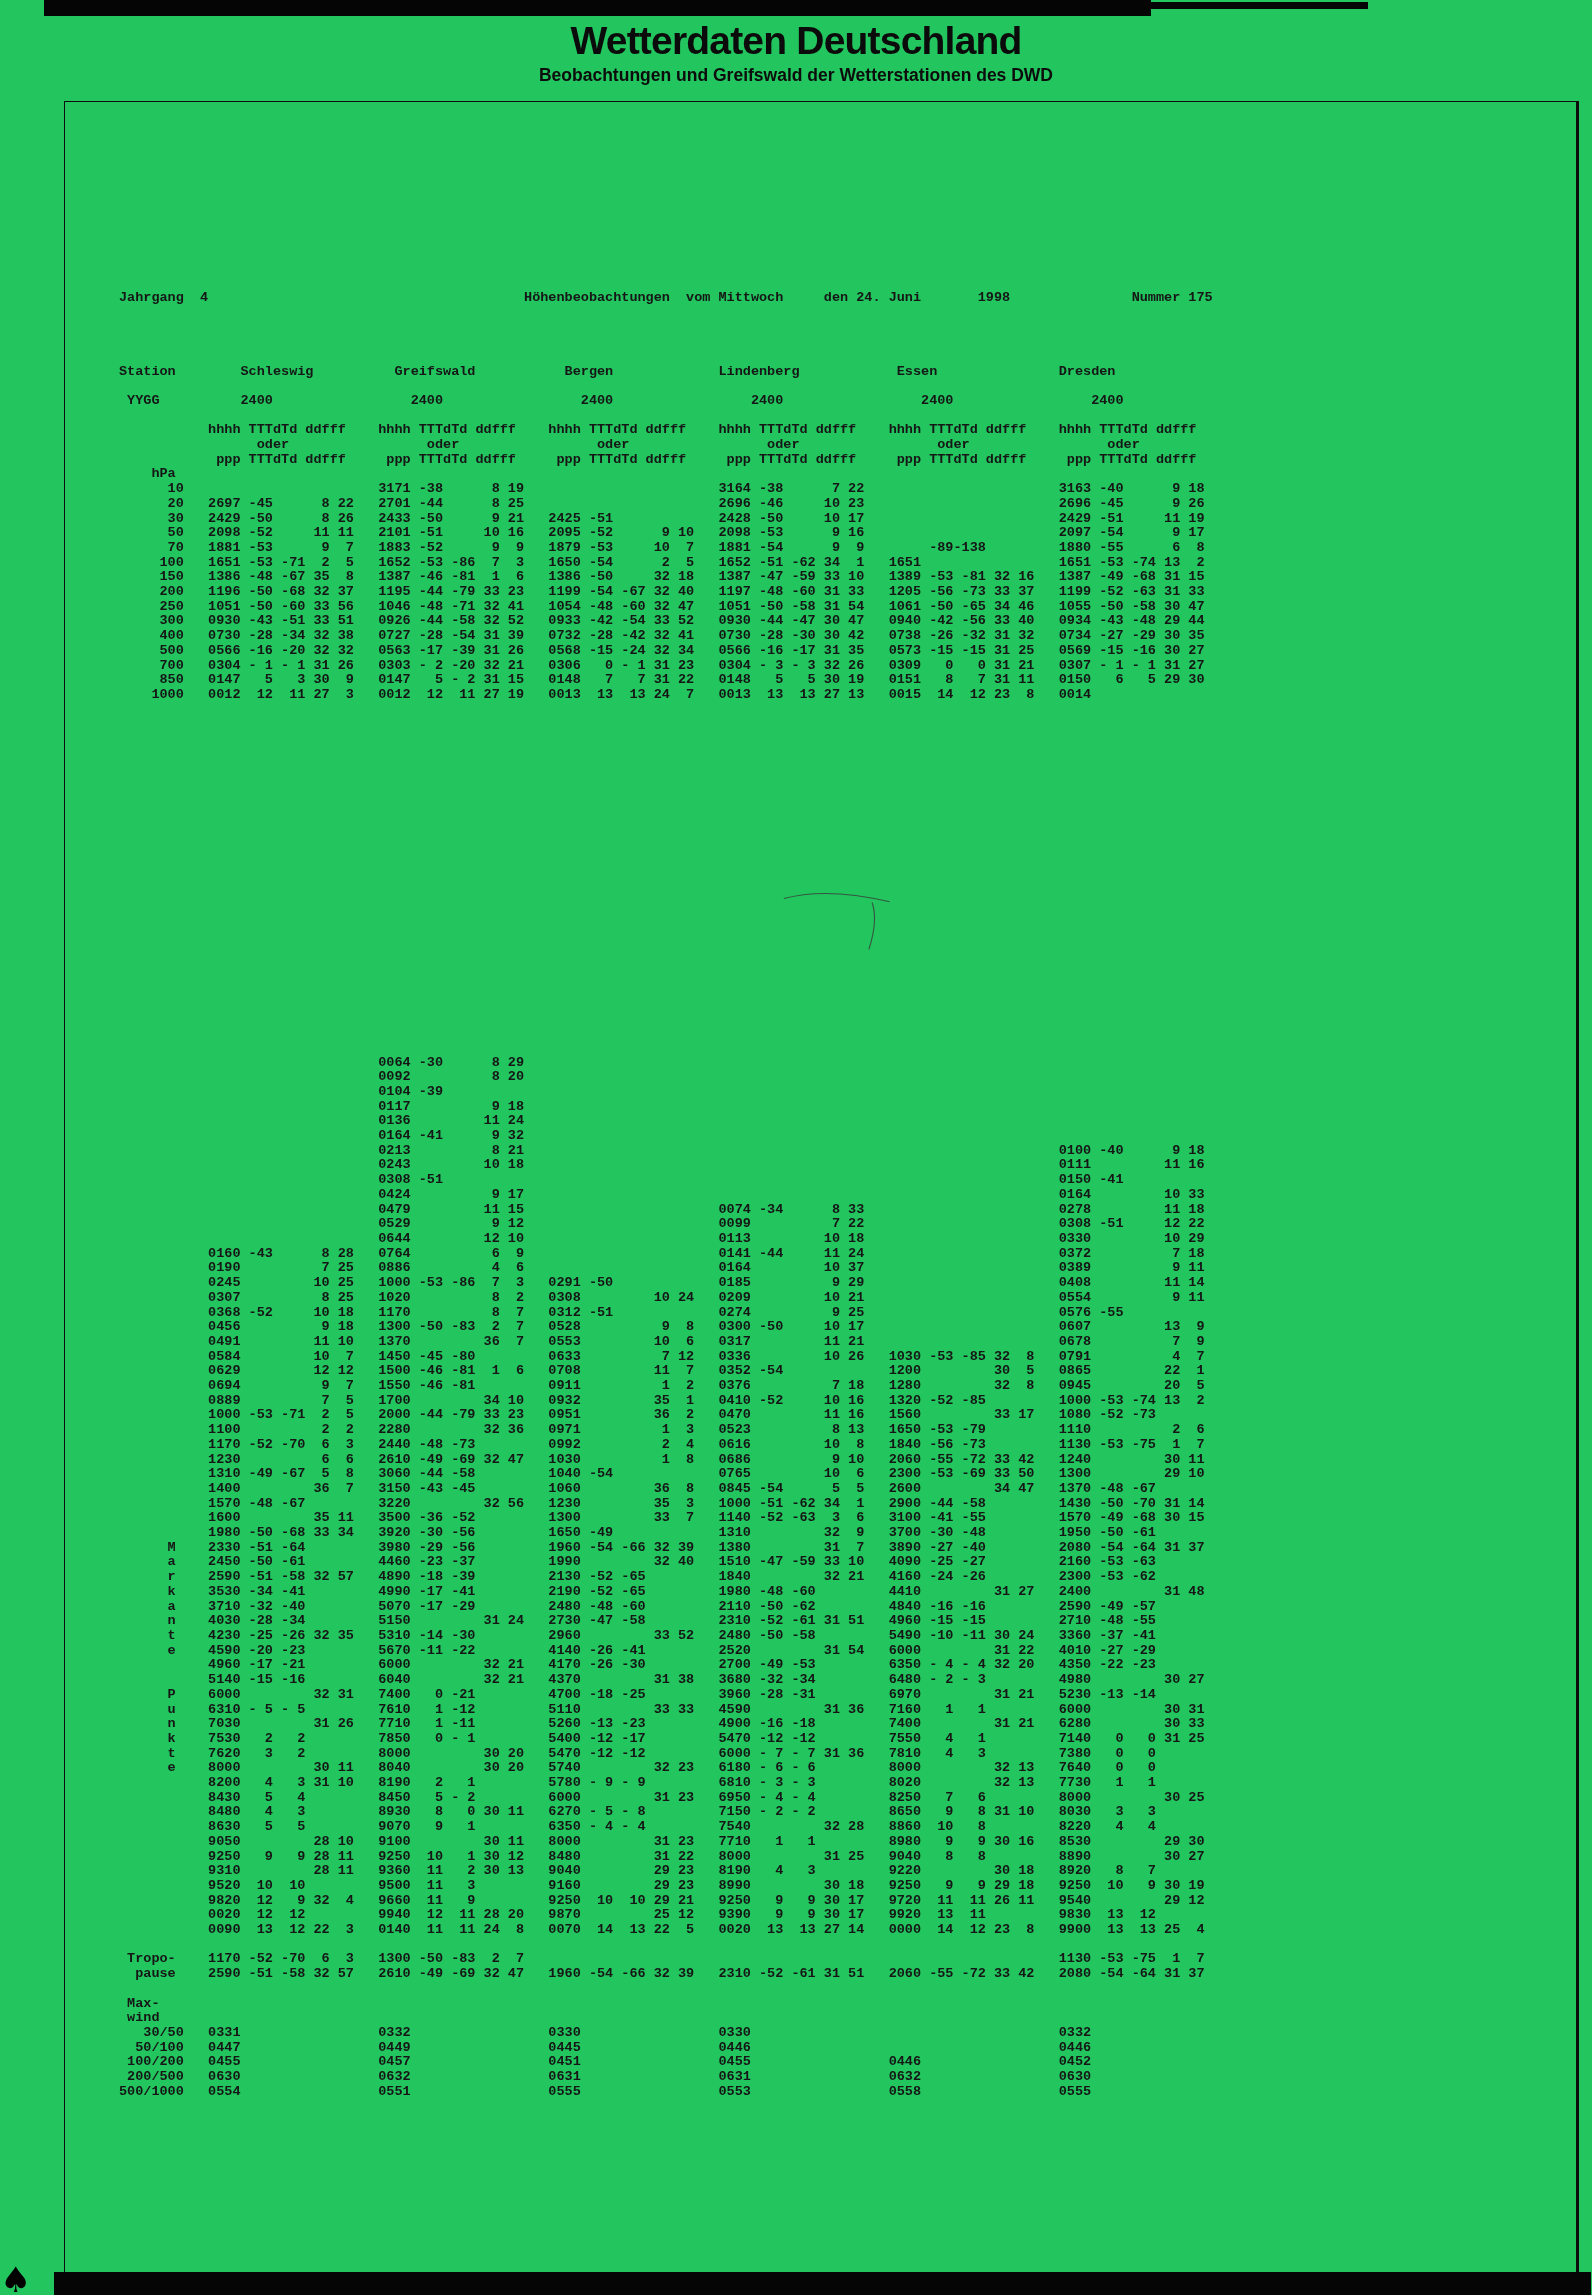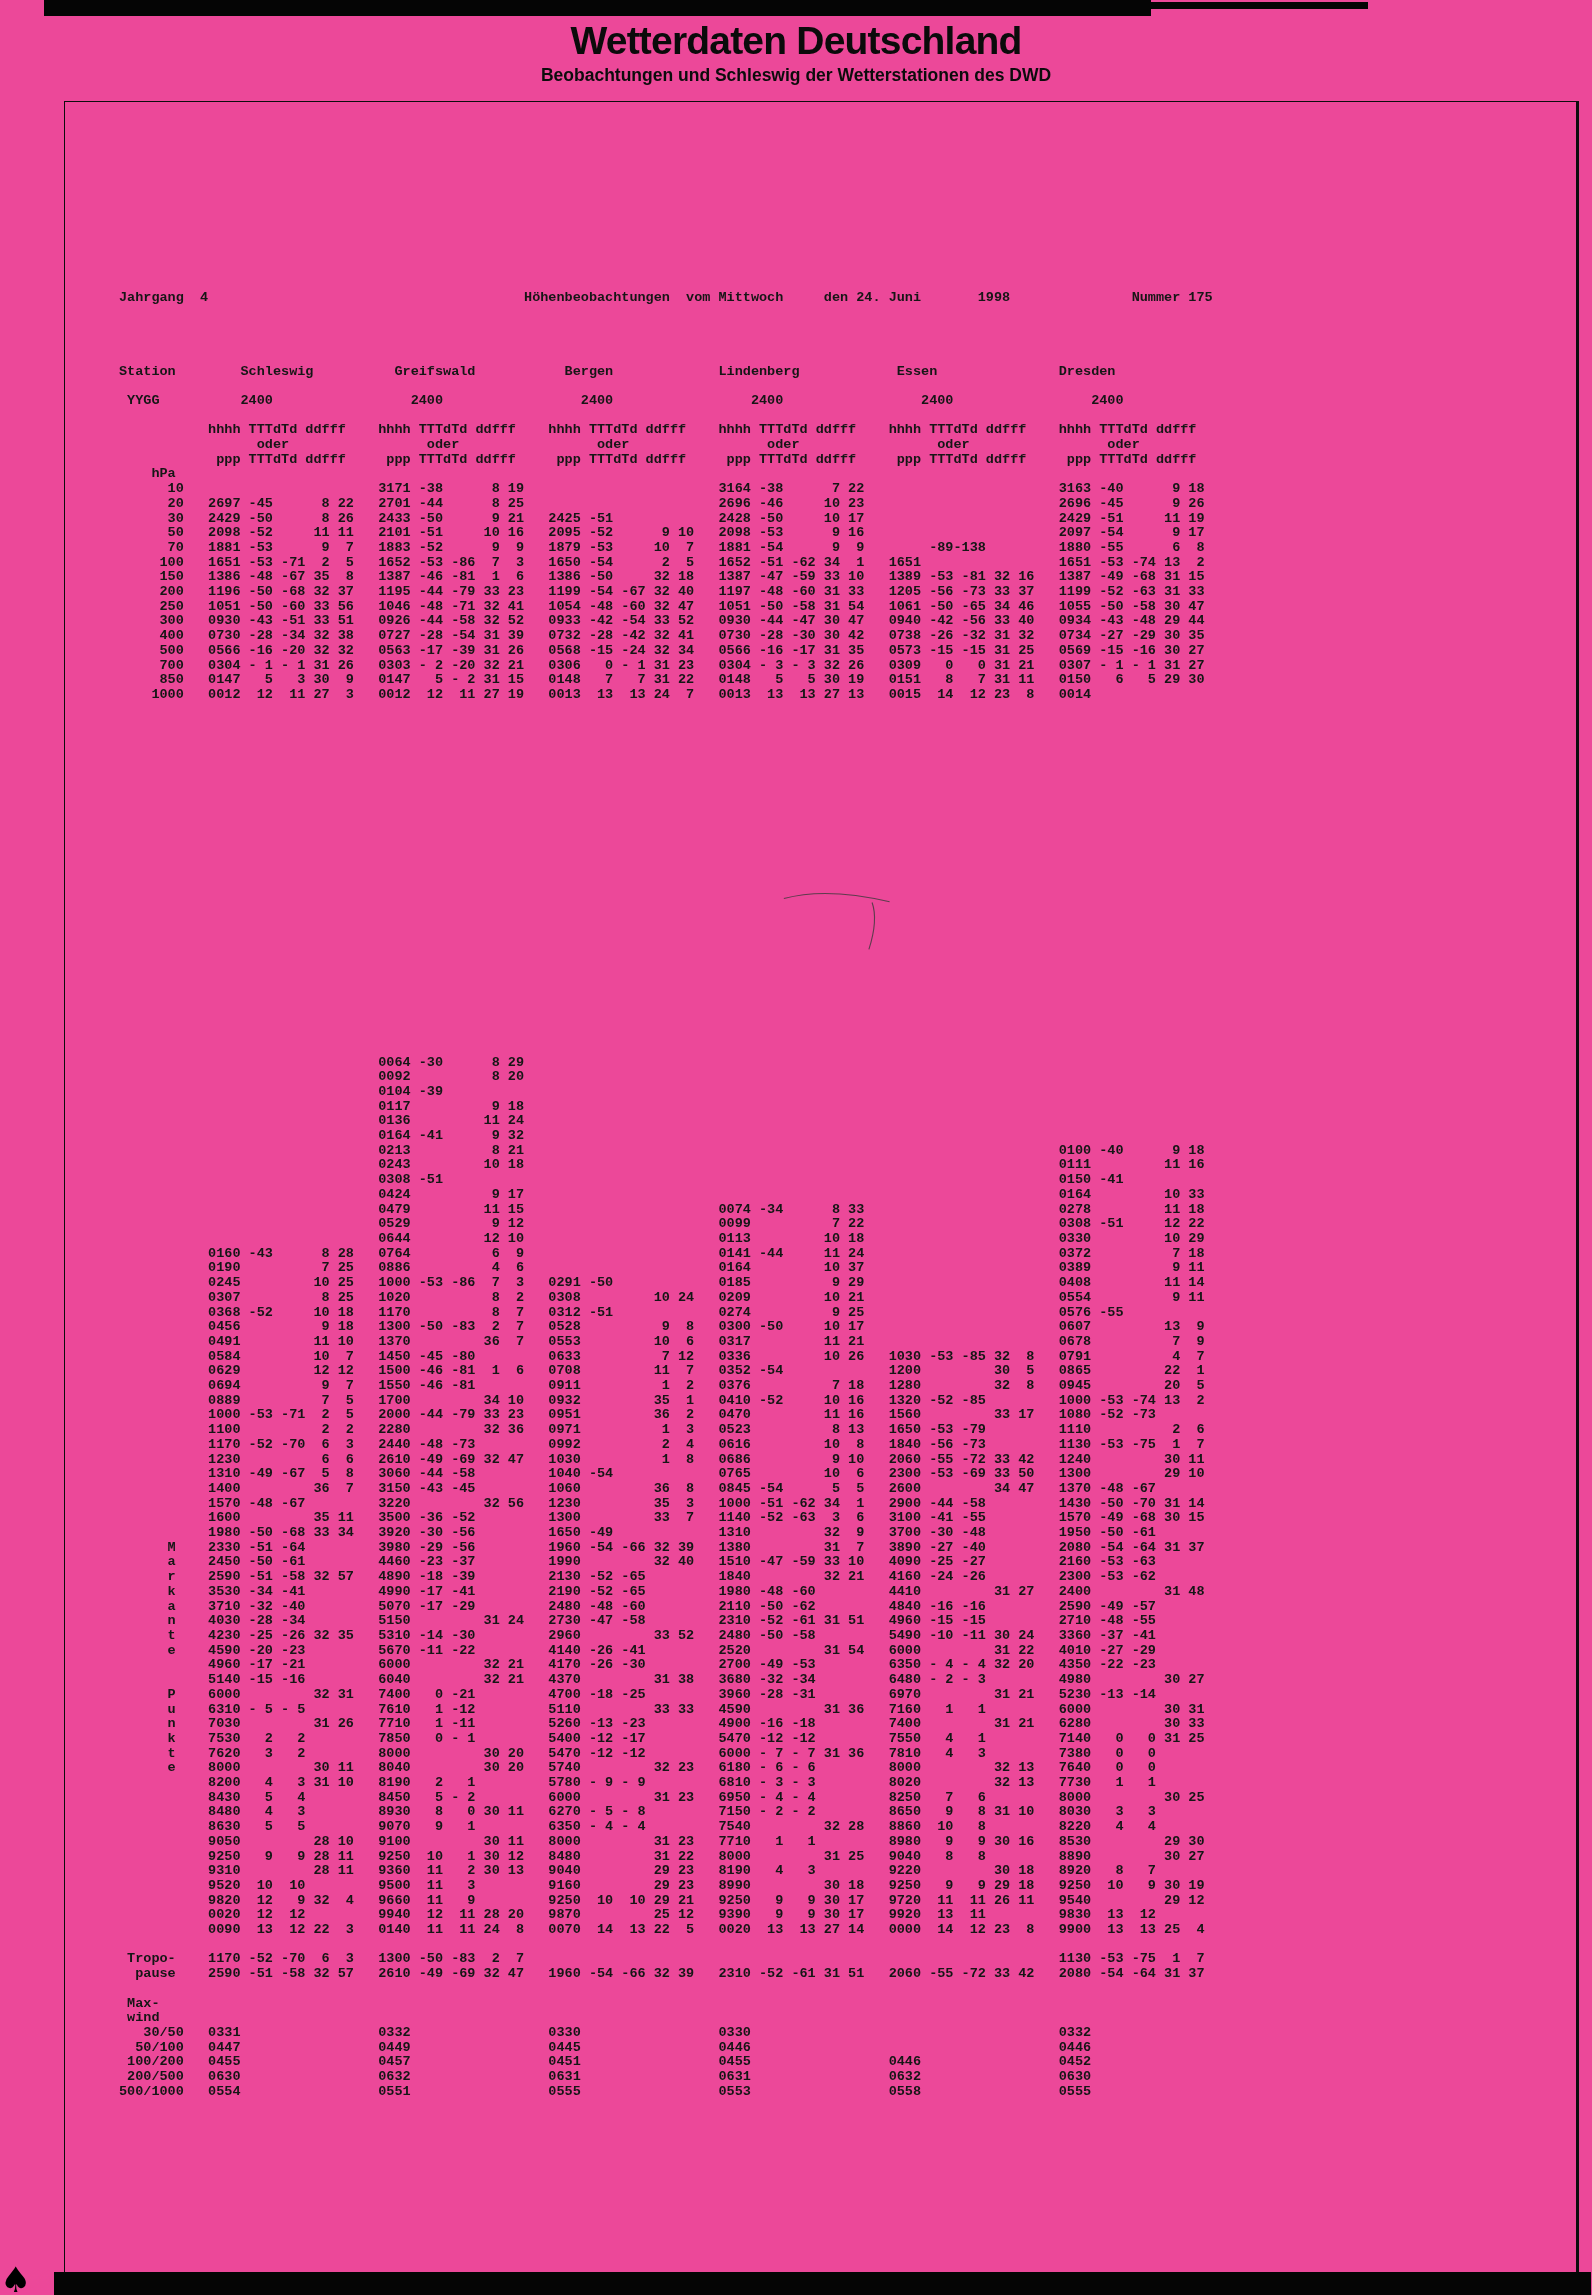--- a/index.html
+++ b/index.html
@@ -1,18 +1,18 @@
 <!DOCTYPE html>
 <html style="font-size:12.7px"><head>
 <meta charset="utf-8">
 <style>
   html,body{margin:0;padding:0;background:#e8e8e6;}
   .page{
     position:relative;width:1592px;height:2295px;margin:0 auto;
-    background:#ec4899;overflow:hidden;color:#111;
+    background:#22c55e;overflow:hidden;color:#111;
     font-family:"Liberation Sans",sans-serif;
   }
   .title{
     position:absolute;left:0;top:21px;width:1592px;text-align:center;
     font-family:"Liberation Sans",sans-serif;font-weight:bold;
     font-size:39px;line-height:1.05;letter-spacing:-0.8px;color:#0b0b0b;
   }
   .subtitle{
     position:absolute;left:0;top:65px;width:1592px;text-align:center;
     font-family:"Liberation Sans",sans-serif;font-weight:bold;
@@ -39,21 +39,21 @@
 </style>
 </head>
 <body>
 
 <div class="page">
 
   <div class="bar-top"></div>
   <div class="bar-top-2"></div>
 
   <div class="title">Wetterdaten Deutschland</div>
-  <div class="subtitle">Beobachtungen und Schleswig der Wetterstationen des DWD</div>
+  <div class="subtitle">Beobachtungen und Greifswald der Wetterstationen des DWD</div>
 
   <div class="frame"></div>
 
   <svg class="squiggle" width="159" height="96" viewBox="0 0 200 120">
     <path d="M30 33 C 70 22, 120 27, 163 37 M141 38 C 147 55, 144 75, 137 97" fill="none" stroke="#3a3a3a" stroke-width="1.4" opacity="0.8"></path>
   </svg>
 
   <pre class="doc-text">Jahrgang  4                                       Höhenbeobachtungen  vom Mittwoch     den 24. Juni       1998               Nummer 175
 
 

